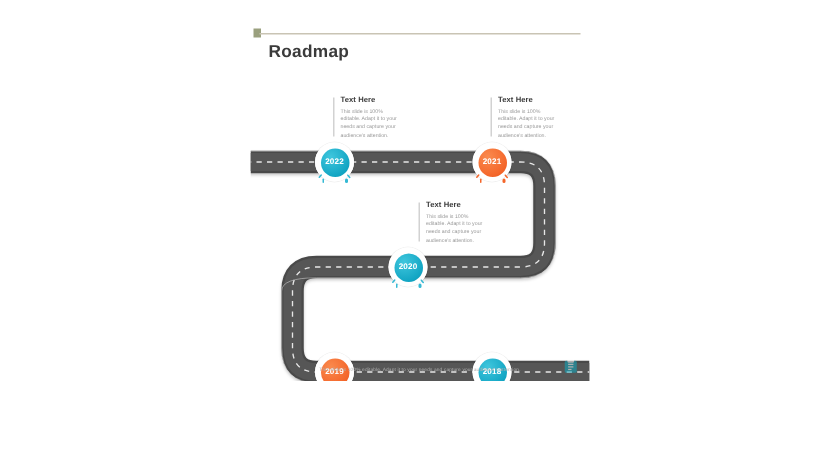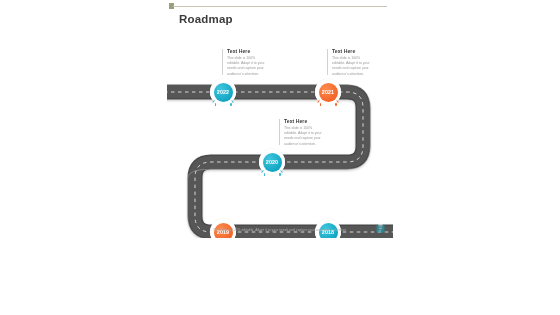--- a/index.html
+++ b/index.html
@@ -16,21 +16,21 @@
     position: relative;
     width: 560px;
     height: 315px;
     background: #ffffff;
   }
 
   
   #slide {
     position: absolute;
     left: 167px;
-    top: 0px;
+    top: 16px;
     width: 226px;
     height: 238px;
     background: #ffffff;
     overflow: hidden;
   }
 
   
   .top-rule {
     position: absolute;
     left: 6px;

